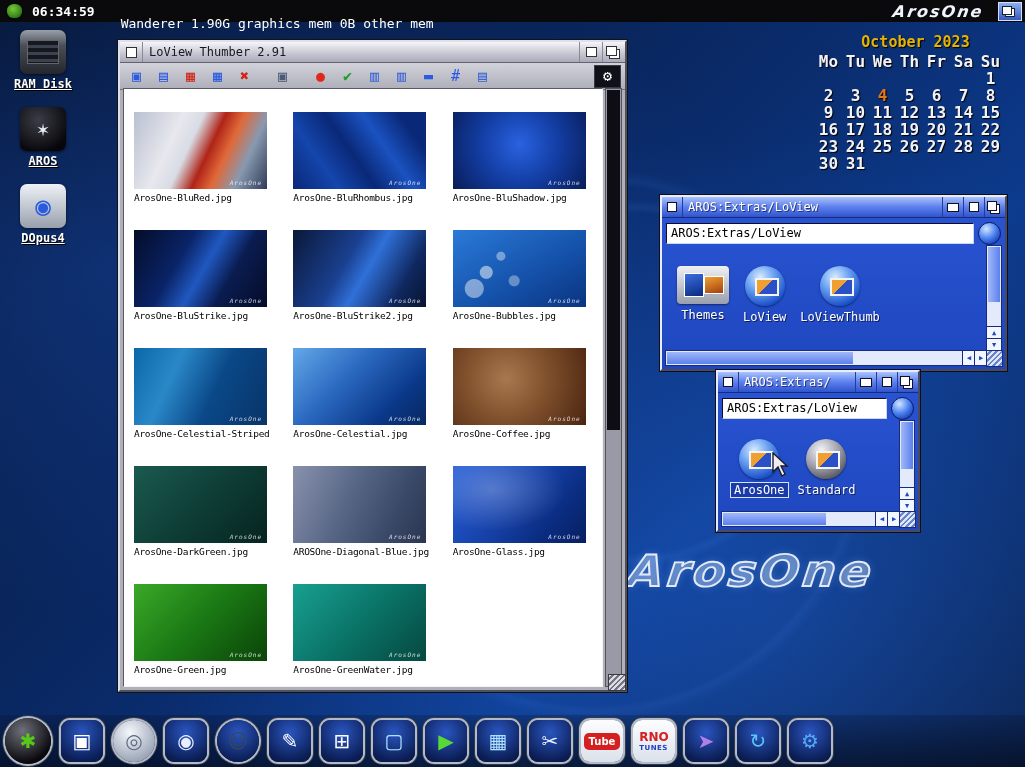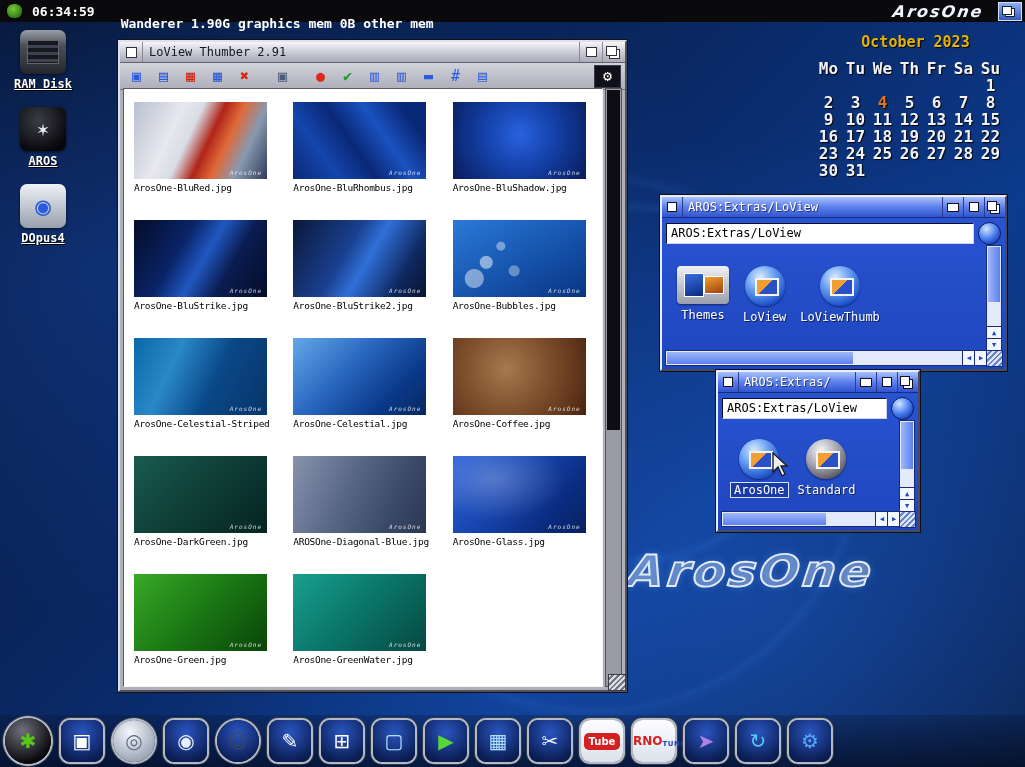--- a/index.html
+++ b/index.html
@@ -8,55 +8,55 @@
     background:
       radial-gradient(circle at 62% 50%, transparent 170px, rgba(80,150,255,0.10) 176px, transparent 184px),
       radial-gradient(circle at 58% 58%, transparent 260px, rgba(80,150,255,0.08) 266px, transparent 276px),
       radial-gradient(ellipse at 75% 80%, rgba(40,110,230,0.35), transparent 55%),
       radial-gradient(ellipse at 12% 35%, rgba(30,90,210,0.30), transparent 50%),
       linear-gradient(135deg,#061430 0%,#0a2a68 45%,#0c3a8c 68%,#071a3e 100%);}
   
   #menubar{position:absolute;top:0;left:0;right:0;height:22px;background:#0a0a0c;display:flex;align-items:center;color:#fff;font-weight:bold;font-size:13px;z-index:50;}
   .mascot{width:15px;height:14px;border-radius:45%;margin:0 10px 0 7px;background:radial-gradient(circle at 40% 35%,#7ac83a,#2a7a14 75%);box-shadow:0 0 2px #000;}
   #mb-clock{margin-right:26px;}
-  #mb-status{font-weight:bold;margin-top:24px;}
+  #mb-status{font-weight:normal;margin-top:24px;}
   #mb-logo{margin-left:auto;font-style:italic;font-family:"DejaVu Sans",sans-serif;font-size:16px;letter-spacing:2px;transform:skewX(-10deg);color:#f0f4fc;}
   #mb-depth{width:22px;height:17px;margin:0 3px 0 14px;background:linear-gradient(180deg,#8fb0f0,#3858c0);border:1px solid #cfe0ff;display:grid;place-items:center;}
   #mb-depth span{width:8px;height:7px;background:#fff;border:1px solid #123;box-shadow:3px 2px 0 -1px #fff,3px 2px 0 0 #123;margin:-2px 3px 0 -3px;}
   
   #desk-icons{position:absolute;left:8px;top:30px;width:70px;z-index:5;}
   .desk-icon{margin-bottom:16px;text-align:center;cursor:pointer;}
   .di-img{width:46px;height:44px;margin:0 auto;border-radius:7px;display:grid;place-items:center;box-shadow:0 1px 3px rgba(0,0,0,.6);}
   .di-ramdisk{background:linear-gradient(180deg,#9aa0aa 0%,#4a4f58 35%,#23262c 100%);}
   .di-ramdisk::after{content:"";width:30px;height:22px;background:repeating-linear-gradient(180deg,#15181e 0 4px,#3c4250 4px 7px);border:1px solid #666;}
   .di-aros{background:radial-gradient(circle at 40% 30%,#3c3c46,#07070b 78%);}
   .di-aros::after{content:"✶";color:#e8ecf4;font-size:20px;}
   .di-dopus{background:linear-gradient(180deg,#eef1f6,#98a0ac);}
   .di-dopus::after{content:"◉";color:#2a5ae0;font-size:26px;}
   .di-label{margin-top:3px;color:#fff;font-size:12px;font-weight:bold;text-shadow:1px 1px 0 #000;text-decoration:underline;}
   
   #calendar{position:absolute;left:818px;top:33px;width:195px;z-index:4;}
-  .cal-title{text-align:center;font-weight:bold;font-size:15px;text-shadow:1px 1px 1px #000;margin-bottom:10px;}
+  .cal-title{text-align:center;font-weight:bold;font-size:15px;text-shadow:1px 1px 1px #000;margin-bottom:3px;}
   .cal-grid{display:grid;grid-template-columns:repeat(7,27px);}
   .cal-cell{color:#f2f2f6;font-weight:bold;font-size:16px;text-align:center;padding:0 6px 2px 0;text-shadow:1px 1px 1px #000;height:15px;line-height:15px;}
   
   #loview-win{position:absolute;left:118px;top:40px;width:505px;height:648px;background:#b0b0b8;border:2px solid;border-color:#e0e0e8 #51515b #51515b #e0e0e8;outline:1px solid #12121a;z-index:10;}
   .lv-titlebar{height:20px;display:flex;background:linear-gradient(180deg,#f5f5f9 0%,#c9c9d5 55%,#a9a9b9 100%);border-bottom:1px solid #63636d;justify-content:flex-end;}
   .lv-close{width:22px;display:grid;place-items:center;border-right:1px solid #8a8a94;cursor:pointer;}
   .lv-close::after{content:"";width:9px;height:9px;background:#fff;border:1px solid #333;}
   .lv-title{flex:1;font-size:12px;color:#181820;line-height:20px;padding-left:6px;}
   .lv-g{width:22px;display:grid;place-items:center;border-left:1px solid #8a8a94;cursor:pointer;}
   .sq{width:9px;height:8px;background:#fff;border:1px solid #333;}
   .sq2{box-shadow:3px 3px 0 -1px #fff,3px 3px 0 0 #333;margin:-3px 3px 0 -3px;}
   .lv-toolbar{height:26px;display:flex;align-items:center;gap:2px;padding:0 4px;background:linear-gradient(180deg,#d2d2da,#aeaeba);border-bottom:1px solid #70707a;}
   .tb-btn{width:25px;height:21px;display:grid;place-items:center;font-size:15px;line-height:1;cursor:pointer;}
   .tb-gap{margin-left:11px;}
   .tb-dark{margin-left:auto;background:#101018;border:1px solid #3a3a46;}
   .lv-body{position:absolute;left:3px;right:3px;top:46px;bottom:3px;display:flex;}
-  .lv-grid{flex:1;background:#fff;border:1px solid;border-color:#5a5a64 #f4f4f8 #f4f4f8 #5a5a64;display:grid;grid-template-columns:repeat(3,1fr);grid-auto-rows:118px;padding-top:4px;overflow:hidden;}
+  .lv-grid{flex:1;background:#fff;border:1px solid;border-color:#5a5a64 #f4f4f8 #f4f4f8 #5a5a64;display:grid;grid-template-columns:repeat(3,1fr);grid-auto-rows:118px;padding-top:14px;overflow:hidden;}
   .thumb{padding:9px 0 0 10px;cursor:pointer;}
   .thumb-img{width:133px;height:77px;position:relative;}
   .wm{position:absolute;right:5px;bottom:3px;font-size:6px;font-style:italic;color:rgba(255,255,255,.8);letter-spacing:1px;}
   .thumb-name{margin-top:3px;font-size:9.5px;letter-spacing:-0.3px;color:#000;white-space:nowrap;}
   .lv-scroll{width:15px;margin-left:2px;background:#9a9aa6;border:1px solid #55555f;position:relative;}
   .lv-vthumb{position:absolute;left:1px;right:1px;top:1px;height:57%;background:#0d0d13;}
   .lv-grip{position:absolute;right:-1px;bottom:-1px;width:16px;height:15px;background:repeating-linear-gradient(135deg,#dcdce4 0 2px,#74747e 2px 4px);border:1px solid #3a3a44;cursor:nwse-resize;}
   
   .bwin{position:absolute;background:linear-gradient(180deg,#2a55d4,#1e46be);border:2px solid;border-color:#e9edf9 #4a4a5c #4a4a5c #e9edf9;outline:1px solid #0e0e1c;z-index:12;}
   .bw-title{height:20px;display:flex;background:linear-gradient(180deg,#aac2fb 0%,#5d80ee 50%,#3054cc 100%);border-bottom:1px solid #172a7c;}
@@ -91,21 +91,21 @@
   #desktop-logo{position:absolute;left:628px;top:543px;width:345px;font-family:"DejaVu Sans",sans-serif;font-style:italic;font-weight:bold;font-size:47px;letter-spacing:3px;color:rgba(230,238,250,0.30);-webkit-text-stroke:2px #e2eaf8;text-shadow:0 0 10px rgba(130,180,255,.35);transform:scaleY(.92) skewX(-6deg);}
   
   #dock{position:absolute;left:0;right:0;bottom:0;height:52px;display:flex;align-items:center;gap:10px;padding:0 5px;background:linear-gradient(180deg,rgba(8,16,40,.25),rgba(4,10,26,.7));z-index:20;}
   .dock-item{width:42px;height:42px;border-radius:9px;display:grid;place-items:center;background:radial-gradient(circle at 50% 30%,#2a55c0,#0a1c50 82%);box-shadow:0 0 0 2px #b2bac8,0 0 0 3px #343a4a,0 2px 4px rgba(0,0,0,.6);cursor:pointer;flex:0 0 auto;}
   .dk-sphere-black{width:46px;height:46px;border-radius:50%;background:radial-gradient(circle at 38% 28%,#70707c,#09090d 72%);}
   .dk-circle-silver{border-radius:50%;background:radial-gradient(circle at 40% 30%,#f5f7fb,#98a2b4 78%);}
   .dk-circle-white{border-radius:50%;background:radial-gradient(circle at 40% 30%,#ffffff,#c6ced a 80%);}
   .dk-tile-white{background:linear-gradient(180deg,#fdfdff,#dbe1eb);}
   .dk-glyph{font-size:20px;line-height:1;font-family:"DejaVu Sans",sans-serif;}
   .dk-tube{background:#d42020;color:#fff;font:bold 10px "DejaVu Sans",sans-serif;padding:3px 5px;border-radius:5px;}
-  .dk-stack{display:flex;align-items:flex-end;line-height:1;}
+  .dk-stack{display:flex;flex-direction:column;align-items:flex-start;line-height:1;}
   .dk-rno1{color:#d42020;font:bold 12px "DejaVu Sans",sans-serif;}
   .dk-rno2{color:#2040c0;font:bold 7px "DejaVu Sans",sans-serif;letter-spacing:.5px;}
   
   #cursor{position:absolute;left:770px;top:452px;z-index:40;pointer-events:none;}
 </style>
 </head>
 <body>
 
 <div id="screen">
 

